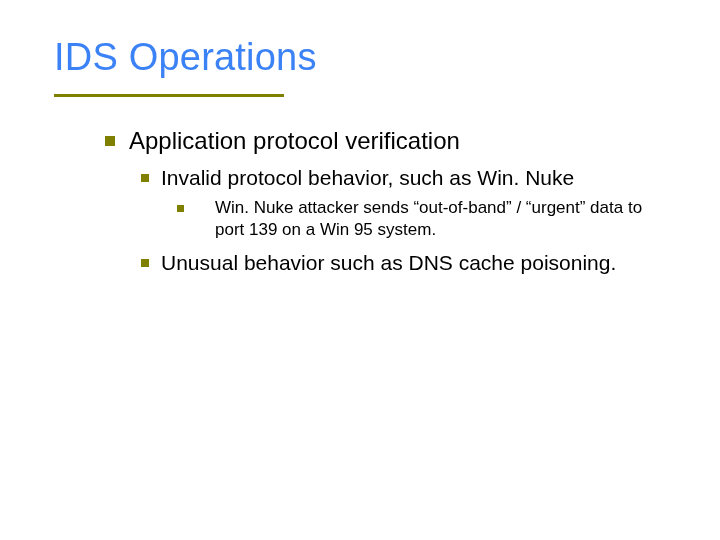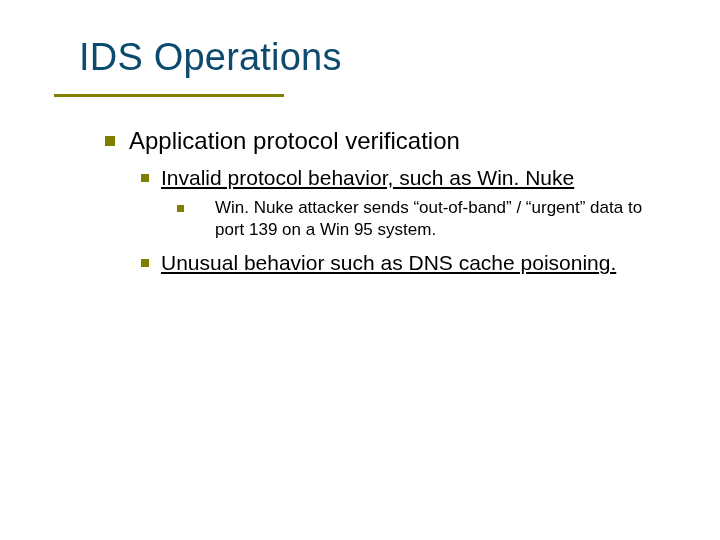--- a/index.html
+++ b/index.html
@@ -30,23 +30,22 @@
     width: 230px;
     height: 3px;
     background: #808000; 
   }
   .title-text {
     position: relative;
     font-size: 38px;
     line-height: 1.05;
     font-weight: 400;
     letter-spacing: 0.2px;
-    color: #0c4a6e;
+    color: #3b82f6;
     white-space: nowrap;
-    margin-left: 25px;
   }
   .body {
     position: absolute;
     left: 105px;
     top: 115px;
     right: 50px;
   }
   .lvl1 {
     font-size: 24px;
     line-height: 1.25;
@@ -61,21 +60,21 @@
     font-size: 17px;
     line-height: 1.3;
     margin-top: 6px;
     gap: 21px;
   }
   .row {
     display: flex;
     align-items: flex-start;
   }
   .indent-1 { margin-left: 0px; }
-  .indent-2 { margin-left: 36px; text-decoration: underline; }
+  .indent-2 { margin-left: 36px; }
   .indent-3 { margin-left: 72px; }
   .bullet {
     flex: 0 0 auto;
     width: 10px;
     height: 10px;
     background: #808000;
     margin-top: 10px;
     margin-right: 14px;
   }
   .bullet.b2 {

